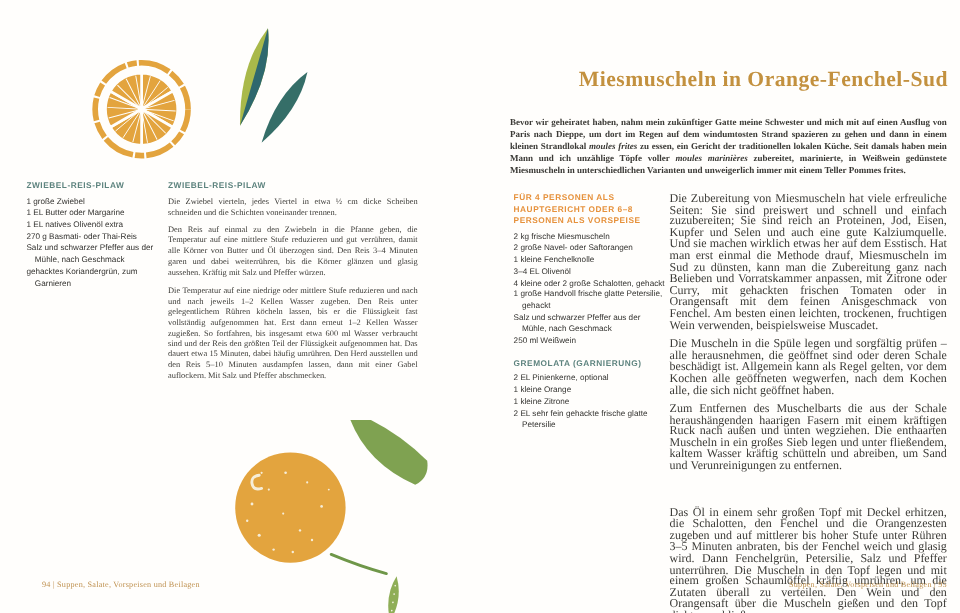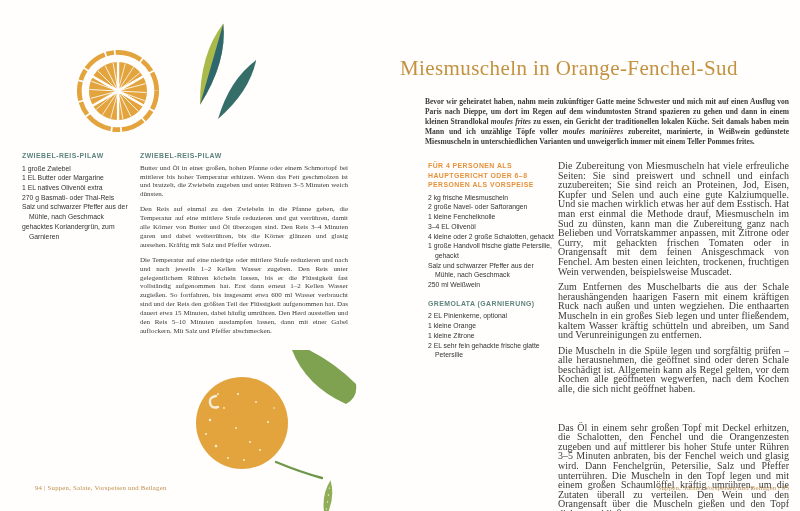--- a/index.html
+++ b/index.html
@@ -26,23 +26,23 @@
   .ing-col .sub-block{margin-top:9px;}
 
   
   .method-col p{margin:0 0 6px 0;text-align:justify;}
   .method-left{font-size:7px;line-height:8.9px;}
   .method-right{font-size:10px;line-height:9.6px;}
   .method-right p.section-gap{margin-top:29px;}
 
   
   .recipe-title{
-    font-family:"Liberation Serif",serif;font-weight:normal;
-    font-size:21px;letter-spacing:.4px;color:#c3913f;
-    text-align:left;margin:0;
+    font-family:"Liberation Serif",serif;font-weight:bold;
+    font-size:18px;letter-spacing:.4px;color:#c3913f;
+    text-align:right;margin:0;
   }
   .intro{font-size:7.5px;line-height:10px;text-align:justify;margin:0;font-weight:bold;}
   .intro i{font-style:italic;}
 
   
   .folio{
     font-family:"Liberation Serif",serif;font-size:6.8px;
     color:#bf9150;letter-spacing:.2px;
   }
   .folio.right{text-align:right;}
@@ -92,21 +92,21 @@
         <li>1 EL Butter oder Margarine</li>
         <li>1 EL natives Olivenöl extra</li>
         <li>270 g Basmati- oder Thai-Reis</li>
         <li>Salz und schwarzer Pfeffer aus der Mühle, nach Geschmack</li>
         <li>gehacktes Koriandergrün, zum Garnieren</li>
       </ul>
     </div>
 
     <div class="abs method-col method-left" style="left:140px;top:151px;width:208px;">
       <div class="small-heading">ZWIEBEL-REIS-PILAW</div>
-      <p>Butter und Öl in einer großen, hohen Pfanne oder einem Schmortopf bei mittlerer bis hoher Temperatur erhitzen. Wenn das Fett geschmolzen ist und brutzelt, die Zwiebeln zugeben und unter Rühren 3–5 Minuten weich dünsten.</p>
+      <p>Die Zwiebel vierteln, jedes Viertel in etwa ½ cm dicke Scheiben schneiden und die Schichten voneinander trennen.</p>
       <p>Den Reis auf einmal zu den Zwiebeln in die Pfanne geben, die Temperatur auf eine mittlere Stufe reduzieren und gut verrühren, damit alle Körner von Butter und Öl überzogen sind. Den Reis 3–4 Minuten garen und dabei weiterrühren, bis die Körner glänzen und glasig aussehen. Kräftig mit Salz und Pfeffer würzen.</p>
       <p>Die Temperatur auf eine niedrige oder mittlere Stufe reduzieren und nach und nach jeweils 1–2 Kellen Wasser zugeben. Den Reis unter gelegentlichem Rühren köcheln lassen, bis er die Flüssigkeit fast vollständig aufgenommen hat. Erst dann erneut 1–2 Kellen Wasser zugießen. So fortfahren, bis insgesamt etwa 600 ml Wasser verbraucht sind und der Reis den größten Teil der Flüssigkeit aufgenommen hat. Das dauert etwa 15 Minuten, dabei häufig umrühren. Den Herd ausstellen und den Reis 5–10 Minuten ausdampfen lassen, dann mit einer Gabel auflockern. Mit Salz und Pfeffer abschmecken.</p>
     </div>
 
     <svg class="abs" style="left:180px;top:350px;" width="180" height="161" viewBox="0 0 180 161">
 
       <path d="M112,0 Q126,36 166,54 Q178,48 176,34 Q150,8 116,-6 Z" fill="#7fa251"></path>
 
       <circle cx="62" cy="73" r="46" fill="#e3a43e"></circle>
       <g fill="#f6edd8">
@@ -167,21 +167,21 @@
           <li>2 EL Pinienkerne, optional</li>
           <li>1 kleine Orange</li>
           <li>1 kleine Zitrone</li>
           <li>2 EL sehr fein gehackte frische glatte Petersilie</li>
         </ul>
       </div>
     </div>
 
     <div class="abs method-col method-right" style="left:558px;top:161px;width:231px;">
       <p>Die Zubereitung von Miesmuscheln hat viele erfreuliche Seiten: Sie sind preiswert und schnell und einfach zuzubereiten; Sie sind reich an Proteinen, Jod, Eisen, Kupfer und Selen und auch eine gute Kalziumquelle. Und sie machen wirklich etwas her auf dem Esstisch. Hat man erst einmal die Methode drauf, Miesmuscheln im Sud zu dünsten, kann man die Zubereitung ganz nach Belieben und Vorratskammer anpassen, mit Zitrone oder Curry, mit gehackten frischen Tomaten oder in Orangensaft mit dem feinen Anisgeschmack von Fenchel. Am besten einen leichten, trockenen, fruchtigen Wein verwenden, beispielsweise Muscadet.</p>
+      <p>Die Muscheln in die Spüle legen und sorgfältig prüfen – alle herausnehmen, die geöffnet sind oder deren Schale beschädigt ist. Allgemein kann als Regel gelten, vor dem Kochen alle geöffneten wegwerfen, nach dem Kochen alle, die sich nicht geöffnet haben.</p>
       <p>Zum Entfernen des Muschelbarts die aus der Schale heraushängenden haarigen Fasern mit einem kräftigen Ruck nach außen und unten wegziehen. Die enthaarten Muscheln in ein großes Sieb legen und unter fließendem, kaltem Wasser kräftig schütteln und abreiben, um Sand und Verunreinigungen zu entfernen.</p>
-      <p>Die Muscheln in die Spüle legen und sorgfältig prüfen – alle herausnehmen, die geöffnet sind oder deren Schale beschädigt ist. Allgemein kann als Regel gelten, vor dem Kochen alle geöffneten wegwerfen, nach dem Kochen alle, die sich nicht geöffnet haben.</p>
       <p class="section-gap">Das Öl in einem sehr großen Topf mit Deckel erhitzen, die Schalotten, den Fenchel und die Orangenzesten zugeben und auf mittlerer bis hoher Stufe unter Rühren 3–5 Minuten anbraten, bis der Fenchel weich und glasig wird. Dann Fenchelgrün, Petersilie, Salz und Pfeffer unterrühren. Die Muscheln in den Topf legen und mit einem großen Schaumlöffel kräftig umrühren, um die Zutaten überall zu verteilen. Den Wein und den Orangensaft über die Muscheln gießen und den Topf dicht verschließen.</p>
     </div>
 
     <div class="abs folio right" style="left:558px;top:484px;width:231px;">Suppen, Salate, Vorspeisen und Beilagen | 95</div>
   </div>
 
 </div>
 
 </body></html>

